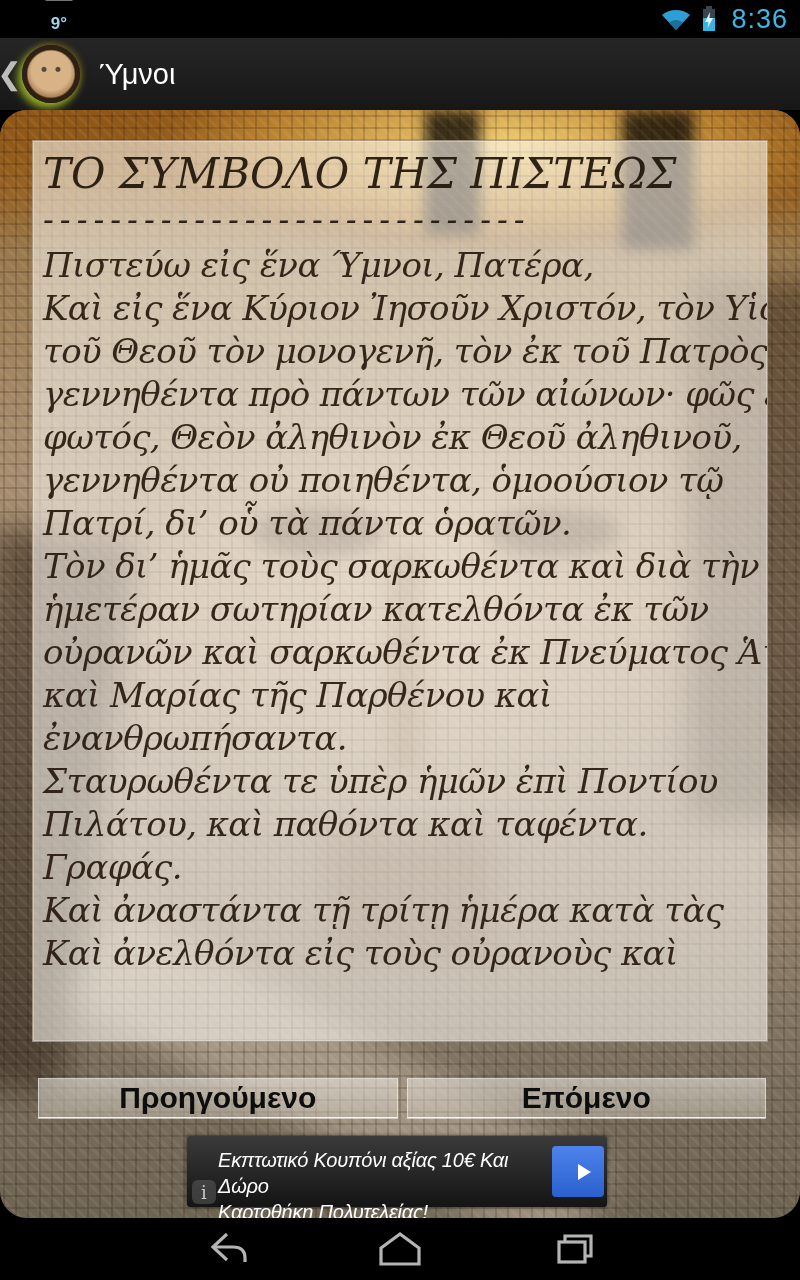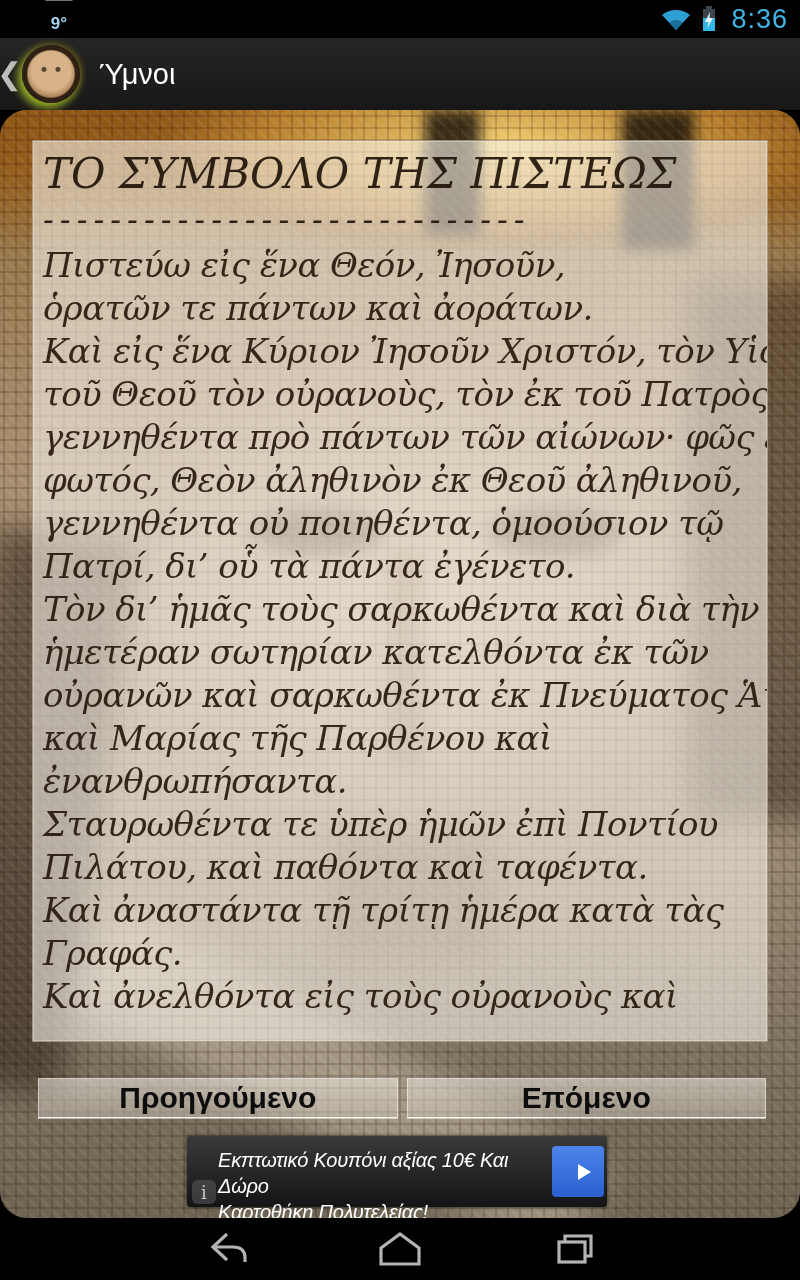--- a/index.html
+++ b/index.html
@@ -175,37 +175,36 @@
     <div class="fx eye-l"></div>
     <div class="fx eye-r"></div>
     <div class="fx nose"></div>
     <div class="fx beard"></div>
     <div class="fx swath"></div>
     <div class="fx tiles"></div>
 
     <div class="panel">
       <div class="panel-title">ΤΟ ΣΥΜΒΟΛΟ ΤΗΣ ΠΙΣΤΕΩΣ</div>
       <div class="panel-divider">-----------------------------</div>
-      <div class="line">Πιστεύω εἰς ἕνα Θεόν, Ἰησοῦν,</div>
-      <div class="line">ὁρατῶν τε πάντων καὶ ἀοράτων.</div>
+      <div class="line">Πιστεύω εἰς ἕνα Ύμνοι, Πατέρα,</div>
       <div class="line">Καὶ εἰς ἕνα Κύριον Ἰησοῦν Χριστόν, τὸν Υἱὸν</div>
-      <div class="line">τοῦ Θεοῦ τὸν οὐρανοὺς, τὸν ἐκ τοῦ Πατρὸς</div>
+      <div class="line">τοῦ Θεοῦ τὸν μονογενῆ, τὸν ἐκ τοῦ Πατρὸς</div>
       <div class="line">γεννηθέντα πρὸ πάντων τῶν αἰώνων· φῶς ἐκ</div>
       <div class="line">φωτός, Θεὸν ἀληθινὸν ἐκ Θεοῦ ἀληθινοῦ,</div>
       <div class="line">γεννηθέντα οὐ ποιηθέντα, ὁμοούσιον τῷ</div>
-      <div class="line">Πατρί, δι’ οὗ τὰ πάντα ἐγένετο.</div>
+      <div class="line">Πατρί, δι’ οὗ τὰ πάντα ὁρατῶν.</div>
       <div class="line">Τὸν δι’ ἡμᾶς τοὺς σαρκωθέντα καὶ διὰ τὴν</div>
       <div class="line">ἡμετέραν σωτηρίαν κατελθόντα ἐκ τῶν</div>
       <div class="line">οὐρανῶν καὶ σαρκωθέντα ἐκ Πνεύματος Ἁγίου</div>
       <div class="line">καὶ Μαρίας τῆς Παρθένου καὶ</div>
       <div class="line">ἐνανθρωπήσαντα.</div>
       <div class="line">Σταυρωθέντα τε ὑπὲρ ἡμῶν ἐπὶ Ποντίου</div>
       <div class="line">Πιλάτου, καὶ παθόντα καὶ ταφέντα.</div>
+      <div class="line">Γραφάς.</div>
       <div class="line">Καὶ ἀναστάντα τῇ τρίτῃ ἡμέρα κατὰ τὰς</div>
-      <div class="line">Γραφάς.</div>
       <div class="line">Καὶ ἀνελθόντα εἰς τοὺς οὐρανοὺς καὶ</div>
     </div>
 
     <div class="pager">
       <div class="pager-btn">Προηγούμενο</div>
       <div class="pager-btn">Επόμενο</div>
     </div>
 
     <div class="ad">
       <div class="ad-text">

